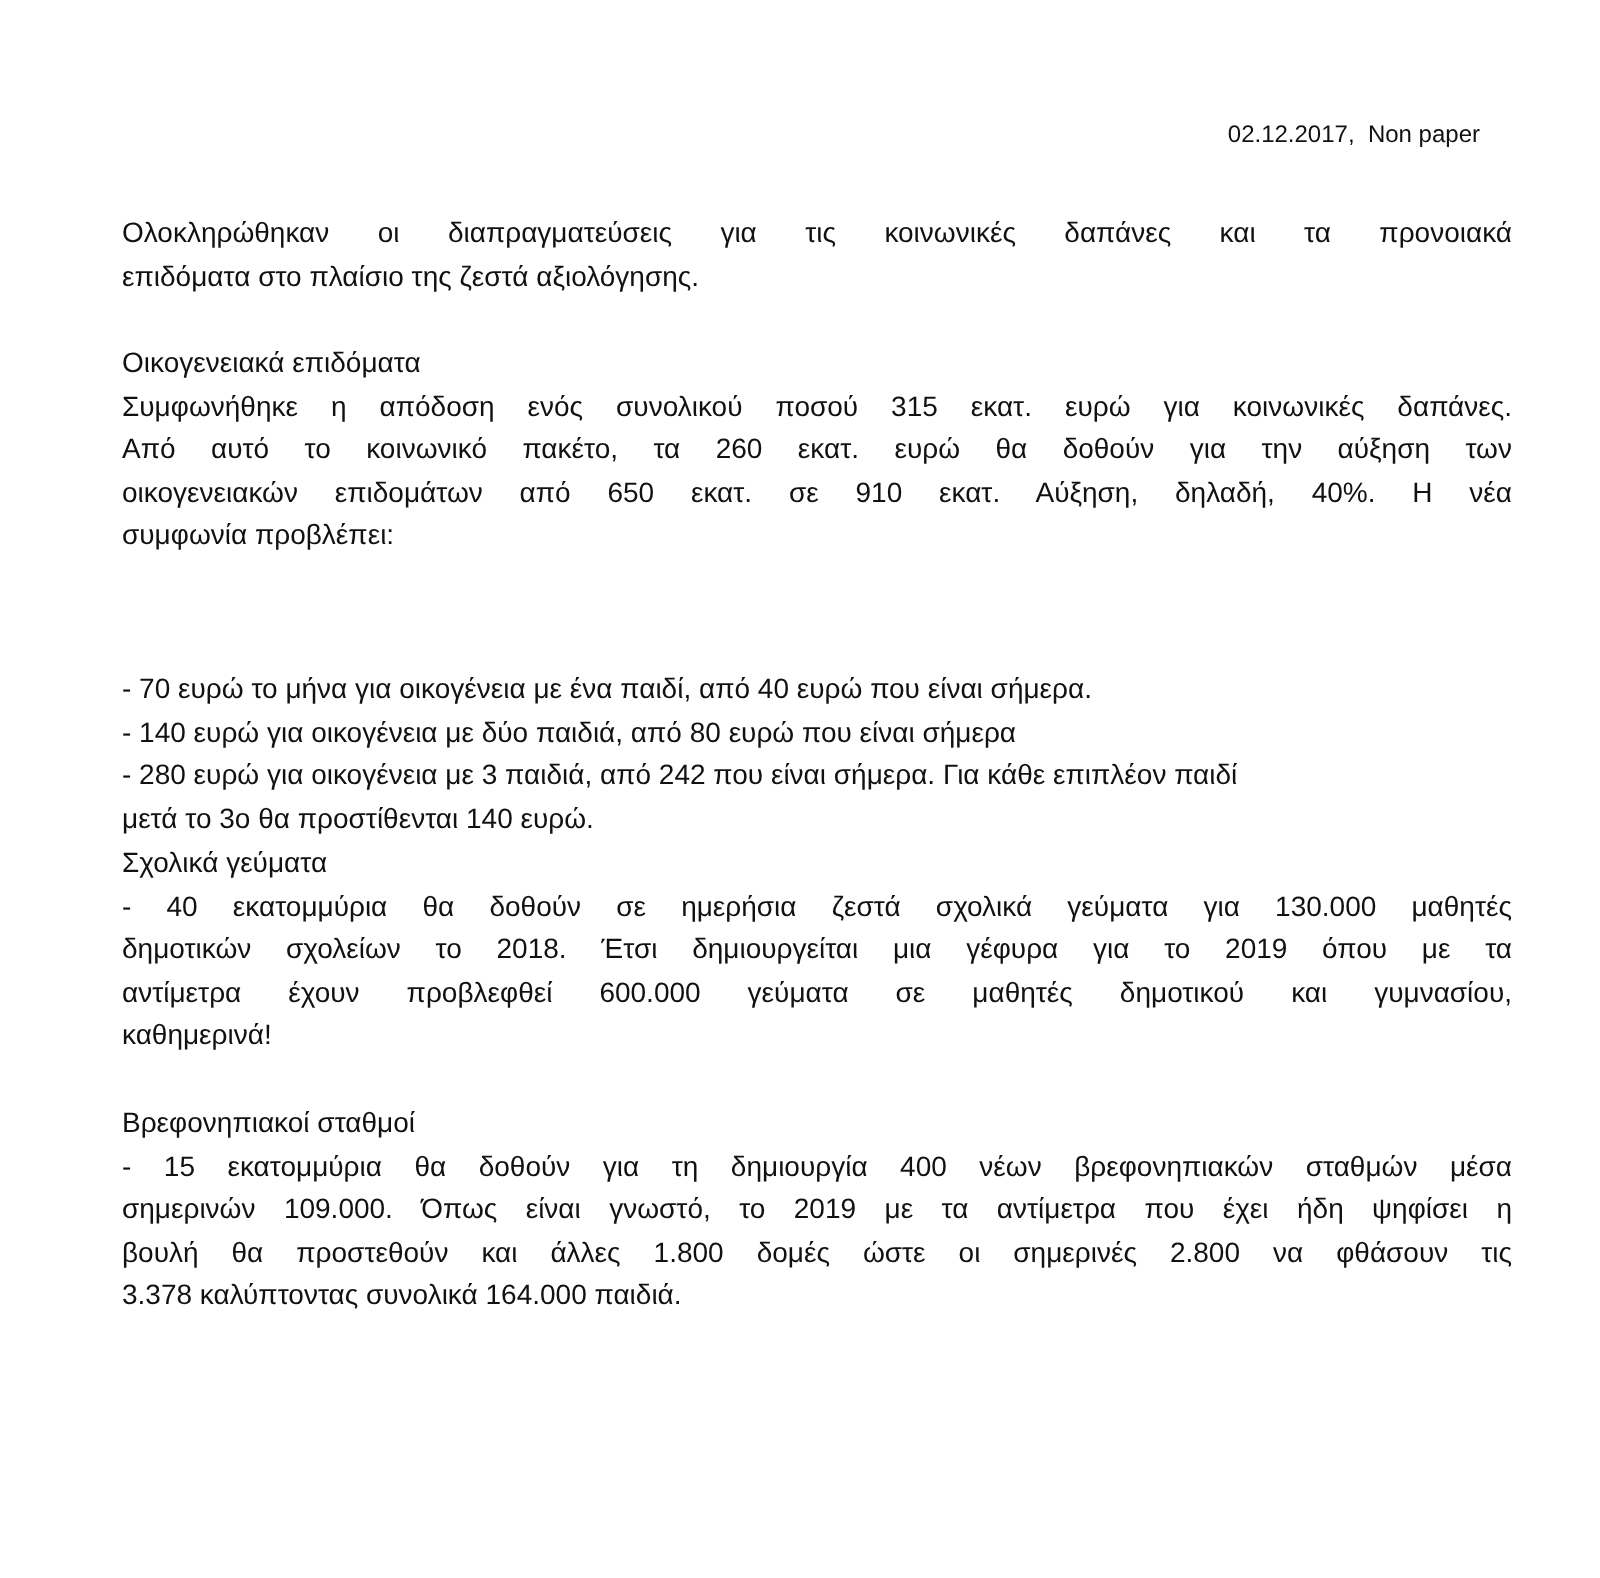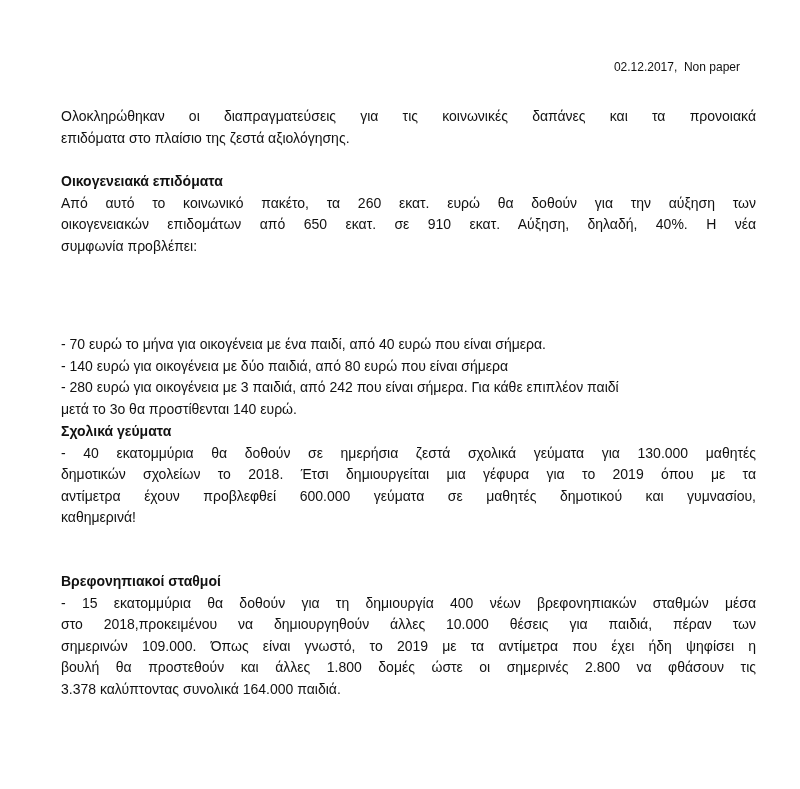--- a/index.html
+++ b/index.html
@@ -42,61 +42,61 @@
       text-align: justify;
       text-align-last: justify;
       height: 21.5px;
       white-space: nowrap;
       overflow: visible;
     }
     .para .line.last {
       text-align-last: left;
     }
     .heading {
-      font-weight: bold;
+      font-weight: normal;
       display: block;
       height: 21.5px;
     }
   </style>
 </head>
 <body>
 
 <div class="page">
 
   <div class="date-line">02.12.2017,  Non paper</div>
 
   <div class="para" style="top:106px;">
     <span class="line">Ολοκληρώθηκαν οι διαπραγματεύσεις για τις κοινωνικές δαπάνες και τα προνοιακά</span>
     <span class="line last">επιδόματα στο πλαίσιο της ζεστά αξιολόγησης.</span>
   </div>
 
   <div class="para" style="top:171px;">
     <span class="heading">Οικογενειακά επιδόματα</span>
+    <span class="line">Συμφωνήθηκε η απόδοση ενός συνολικού ποσού 315 εκατ. ευρώ για κοινωνικές δαπάνες.</span>
     <span class="line">Από αυτό το κοινωνικό πακέτο, τα 260 εκατ. ευρώ θα δοθούν για την αύξηση των</span>
     <span class="line">οικογενειακών επιδομάτων από 650 εκατ. σε 910 εκατ. Αύξηση, δηλαδή, 40%. Η νέα</span>
     <span class="line last">συμφωνία προβλέπει:</span>
   </div>
 
   <div class="para" style="top:308px;margin-top:26px;">
     <span class="line last">- 70 ευρώ το μήνα για οικογένεια με ένα παιδί, από 40 ευρώ που είναι σήμερα.</span>
     <span class="line last">- 140 ευρώ για οικογένεια με δύο παιδιά, από 80 ευρώ που είναι σήμερα</span>
     <span class="line last">- 280 ευρώ για οικογένεια με 3 παιδιά, από 242 που είναι σήμερα. Για κάθε επιπλέον παιδί</span>
     <span class="line last">μετά το 3ο θα προστίθενται 140 ευρώ.</span>
   </div>
 
   <div class="para" style="top:421px;">
     <span class="heading">Σχολικά γεύματα</span>
     <span class="line">- 40 εκατομμύρια θα δοθούν σε ημερήσια ζεστά σχολικά γεύματα για 130.000 μαθητές</span>
     <span class="line">δημοτικών σχολείων το 2018. Έτσι δημιουργείται μια γέφυρα για το 2019 όπου με τα</span>
     <span class="line">αντίμετρα έχουν προβλεφθεί 600.000 γεύματα σε μαθητές δημοτικού και γυμνασίου,</span>
     <span class="line last">καθημερινά!</span>
   </div>
 
-  <div class="para" style="top:551px;margin-top:20px;">
+  <div class="para" style="top:551px;">
     <span class="heading">Βρεφονηπιακοί σταθμοί</span>
     <span class="line">- 15 εκατομμύρια θα δοθούν για τη δημιουργία 400 νέων βρεφονηπιακών σταθμών μέσα</span>
-    <span class="line">στο 2018,προκειμένου να δημιουργηθούν άλλες 10.000 θέσεις για παιδιά, πέραν των</span>
     <span class="line">σημερινών 109.000. Όπως είναι γνωστό, το 2019 με τα αντίμετρα που έχει ήδη ψηφίσει η</span>
     <span class="line">βουλή θα προστεθούν και άλλες 1.800 δομές ώστε οι σημερινές 2.800 να φθάσουν τις</span>
     <span class="line last">3.378 καλύπτοντας συνολικά 164.000 παιδιά.</span>
   </div>
 
 </div>
 
 </body></html>

